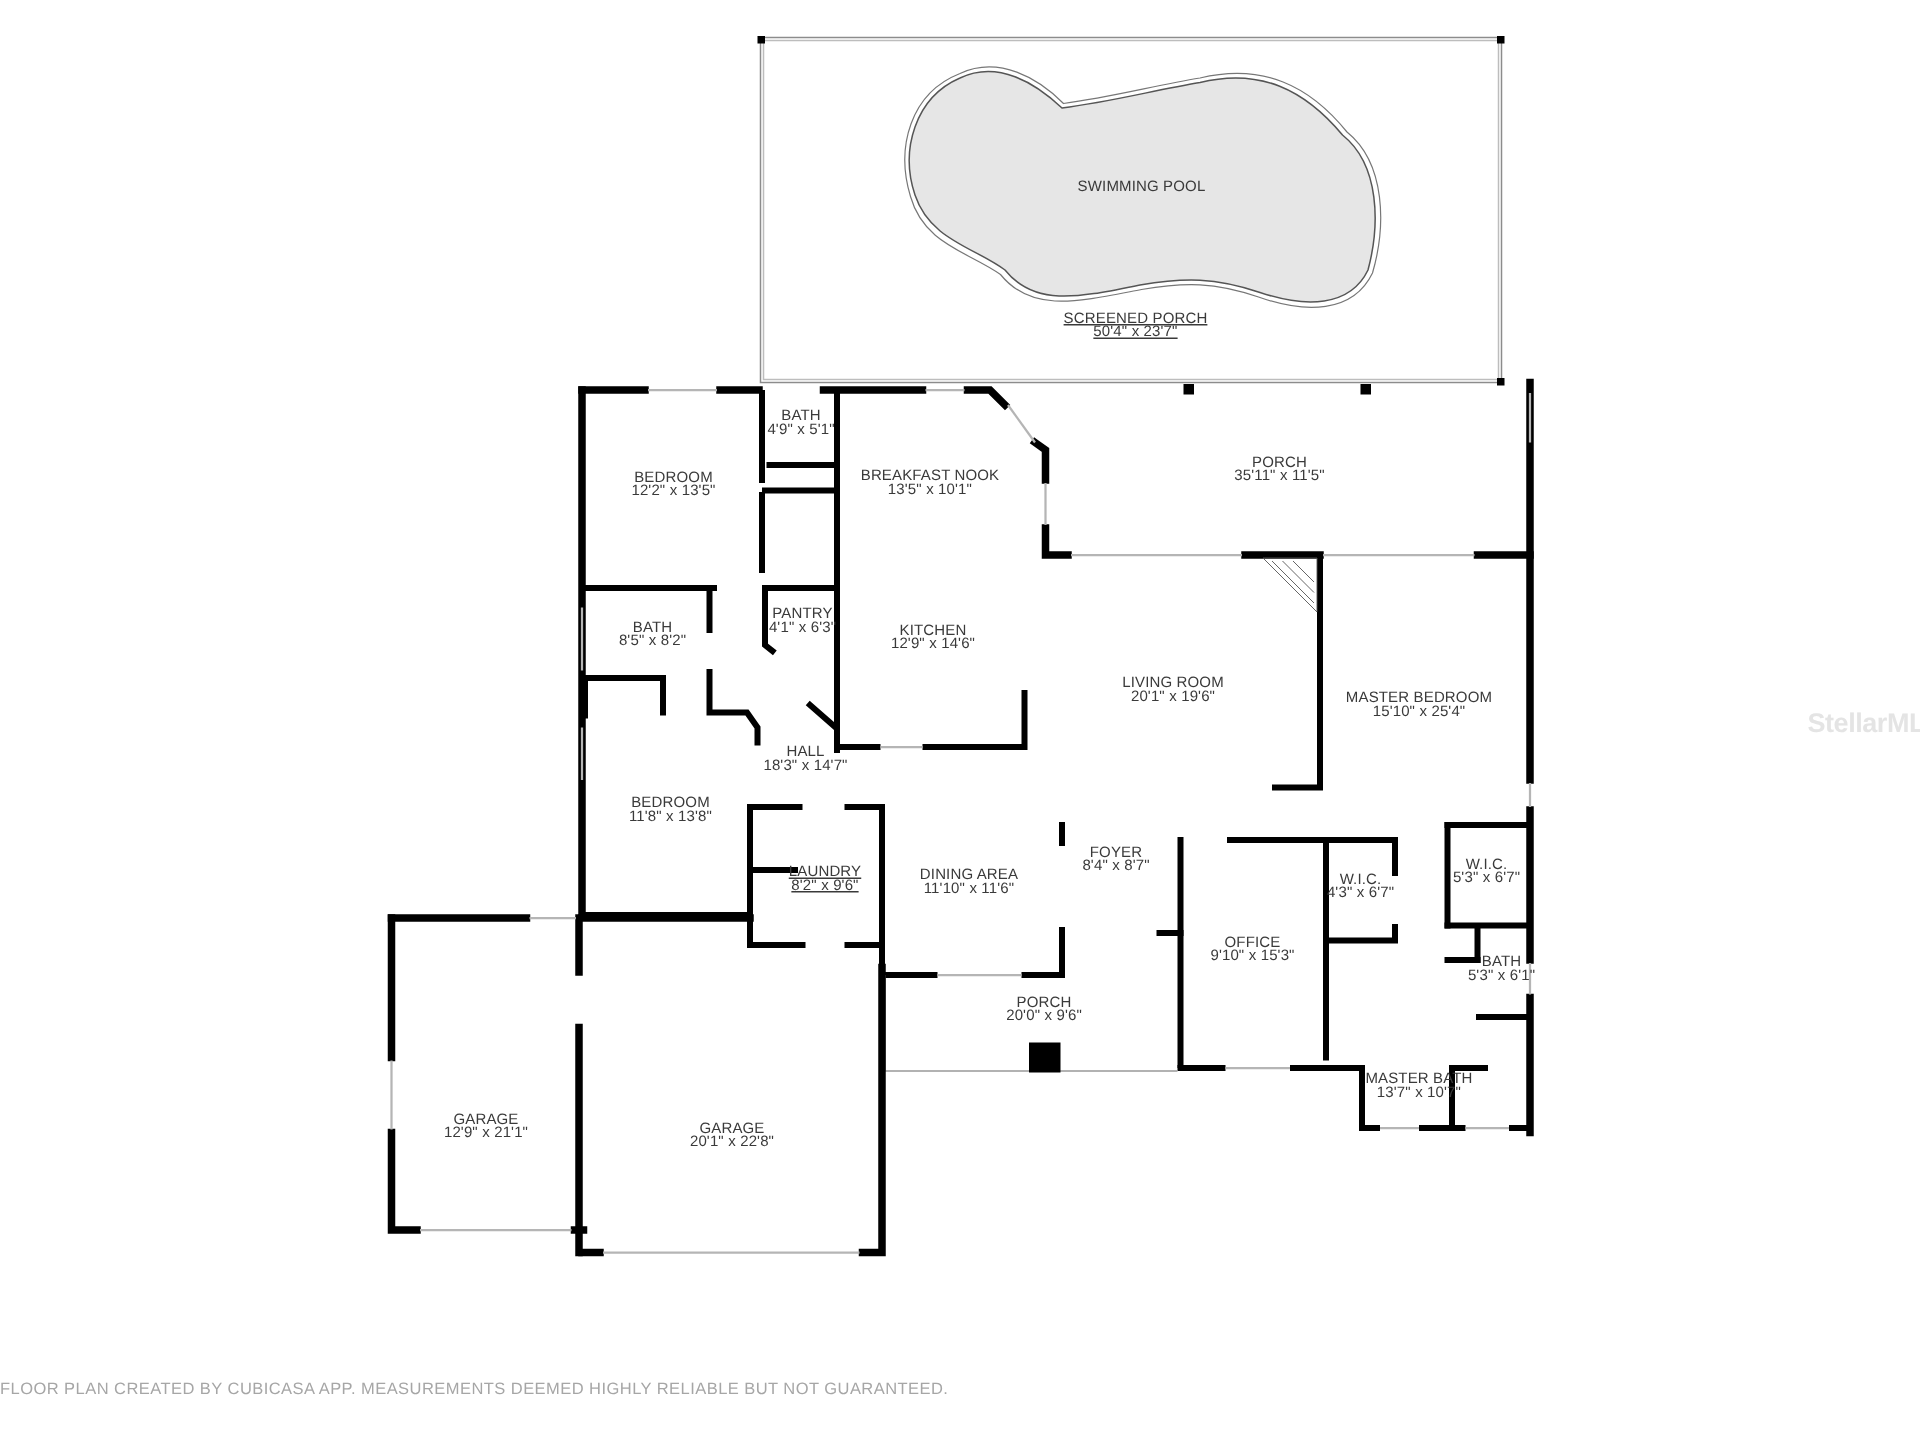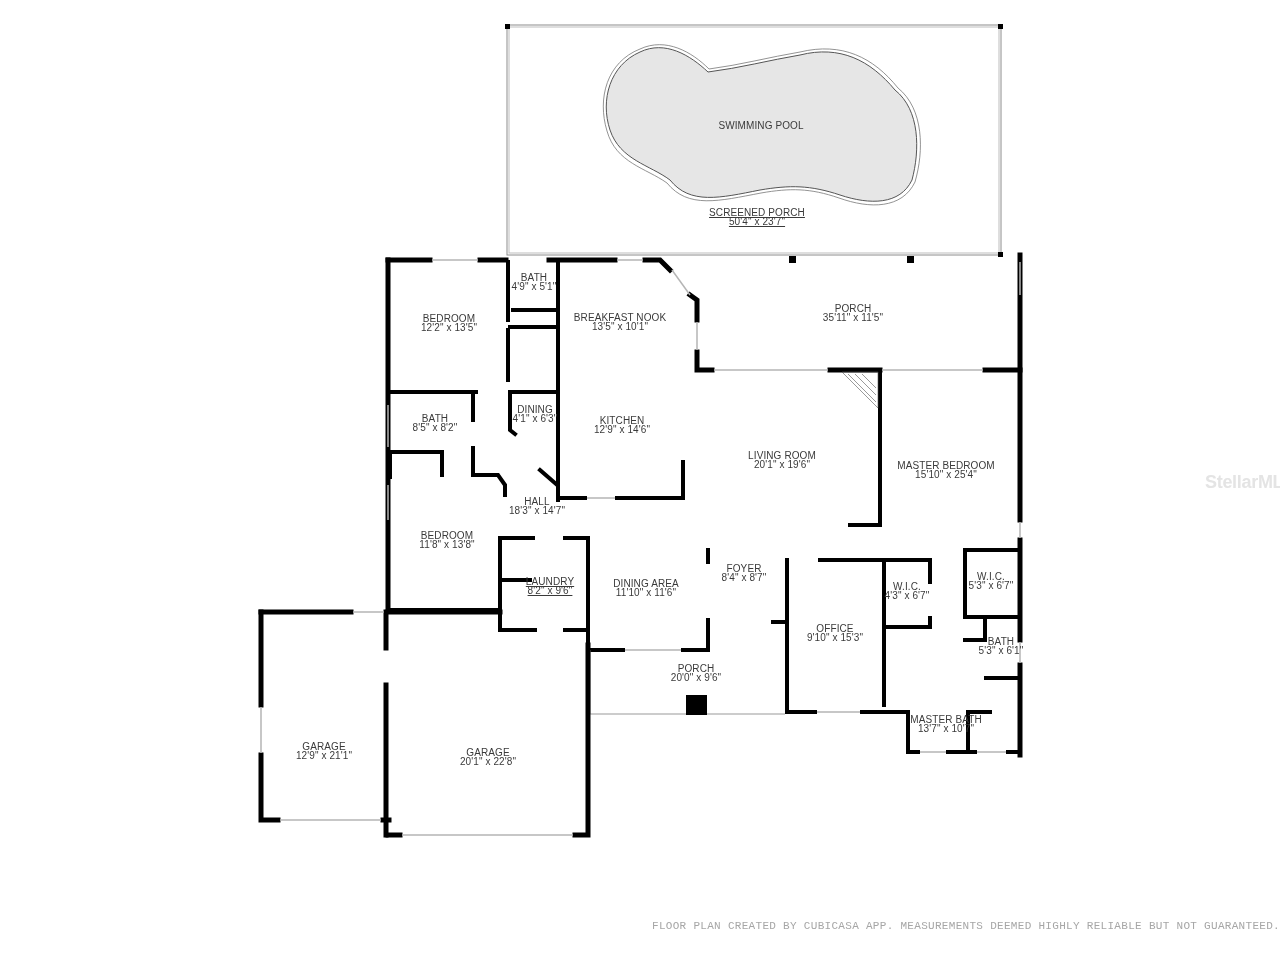--- a/index.html
+++ b/index.html
@@ -1,21 +1,21 @@
 <!DOCTYPE html>
 <html><head>
 <meta charset="utf-8">
 <style>
   html, body { margin: 0; padding: 0; background: #ffffff; }
   body { width: 1280px; height: 960px; position: relative; overflow: hidden; font-family: "Liberation Sans", sans-serif; }
   #plan { position: absolute; left: 0; top: 0; width: 1280px; height: 960px; }
   .room-label { position: absolute; transform: translate(-50%, -50%); text-align: center; color: #3a3a3a; font-size: 10px; line-height: 9px; white-space: nowrap; letter-spacing: 0.1px; }
   .room-label .name { display: block; }
   .room-label .dim { display: block; }
-  #disclaimer { position: absolute; left: 0; width: 1280px; top: 920px; text-align: right; color: #a6a6a6; font-size: 11px; letter-spacing: 0.3px; font-family: Liberation Mono, monospace; }
+  #disclaimer { position: absolute; left: 0; width: 1280px; top: 920px; text-align: left; color: #a6a6a6; font-size: 11px; letter-spacing: 0.3px; font-family: Liberation Sans, sans-serif; }
   #watermark { position: absolute; left: 1205px; top: 472px; color: #e4e4e4; font-size: 18px; font-weight: bold; letter-spacing: -0.3px; font-family: "Liberation Sans", sans-serif; }
 </style>
 </head>
 <body>
 
 <svg id="plan" viewBox="0 0 1280 960" xmlns="http://www.w3.org/2000/svg">
 
   <g fill="none" stroke="#8c8c8c" stroke-width="1">
     <rect x="507" y="25" width="494" height="230"></rect>
     <rect x="509" y="27" width="490" height="226" stroke="#bdbdbd"></rect>
@@ -179,21 +179,21 @@
   </div>
   <div class="room-label" style="left:853px;top:313px;">
     <span class="name">PORCH</span>
     <span class="dim">35'11" x 11'5"</span>
   </div>
   <div class="room-label" style="left:435px;top:423px;">
     <span class="name">BATH</span>
     <span class="dim">8'5" x 8'2"</span>
   </div>
   <div class="room-label" style="left:535px;top:414px;">
-    <span class="name">DINING</span>
+    <span class="name">PANTRY</span>
     <span class="dim">4'1" x 6'3"</span>
   </div>
   <div class="room-label" style="left:622px;top:425px;">
     <span class="name">KITCHEN</span>
     <span class="dim">12'9" x 14'6"</span>
   </div>
   <div class="room-label" style="left:782px;top:460px;">
     <span class="name">LIVING ROOM</span>
     <span class="dim">20'1" x 19'6"</span>
   </div>

